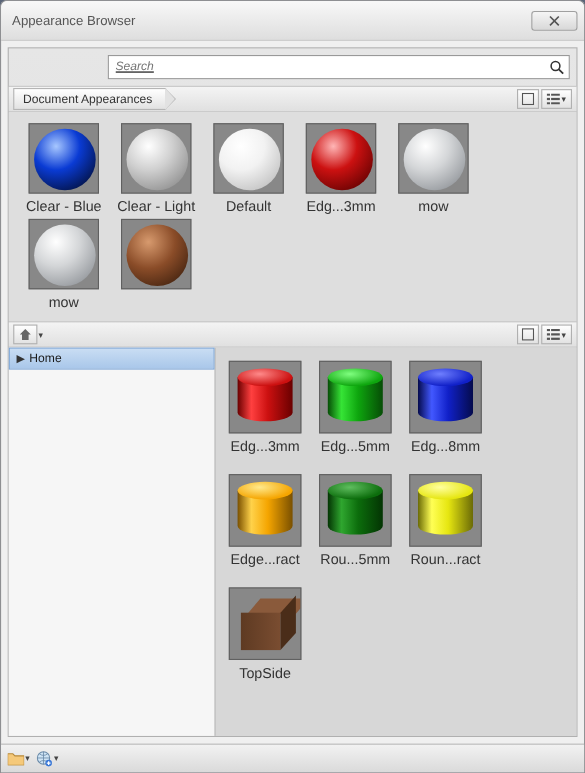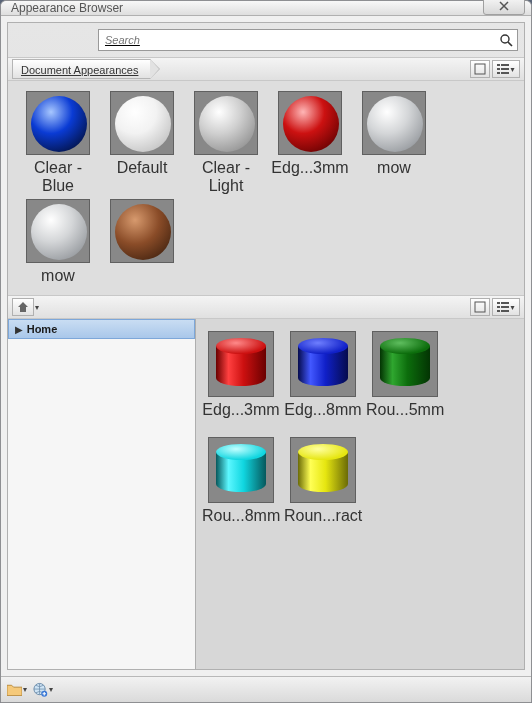--- a/index.html
+++ b/index.html
@@ -14,25 +14,25 @@
 .window {
   width: 532px;
   height: 703px;
   background: #f0f0f0;
   border: 1px solid #8e8f92;
   border-radius: 6px 6px 0 0;
   display: flex;
   flex-direction: column;
 }
 .titlebar {
-  height: 15px;
+  height: 36px;
   background: linear-gradient(180deg, #f8f8f8, #dedede);
   border-bottom: 1px solid #b0b0b0;
   display: flex;
-  align-items: flex-end;
+  align-items: center;
   padding: 0 6px;
   border-radius: 6px 6px 0 0;
 }
 .titlebar .title {
   flex: 1;
   color: #555;
   font-size: 12px;
   padding-left: 4px;
 }
 .close-btn {
@@ -98,21 +98,20 @@
 .crumb {
   padding: 0 12px 0 8px;
   height: 20px;
   line-height: 20px;
   background: linear-gradient(180deg, #fff, #e2e2e2);
   border: 1px solid #b5b5b5;
   position: relative;
   margin-right: 8px;
   font-size: 11px;
   color: #333;
-  text-decoration: underline;
 }
 .crumb::after {
   content: '';
   position: absolute;
   right: -9px;
   top: -1px;
   width: 0; height: 0;
   border-top: 10px solid transparent;
   border-bottom: 10px solid transparent;
   border-left: 9px solid #e2e2e2;
@@ -159,21 +158,21 @@
   border: 1px solid #606060;
   background: #888;
   position: relative;
   overflow: hidden;
 }
 .thumb .label {
   margin-top: 4px;
   color: #333;
   text-align: center;
   width: 100%;
-  font-size: 16px;
+  font-size: 13px;
 }
 .env {
   background:
     radial-gradient(circle at 22px 18px, rgba(255,255,255,.95), rgba(255,255,255,0) 18px),
     linear-gradient(180deg, #9aa0a6 0%, #6b717a 50%, #40454f 100%);
 }
 .thumb .img .ball {
   width: 56px; height: 56px; border-radius: 50%;
   position: absolute; left: 4px; top: 4px;
 }
@@ -334,29 +333,29 @@
 
     <div class="doc-grid" id="doc-grid">
         <div class="thumb">
           <div class="img env">
             <div class="ball blue"></div>
           </div>
           <div class="label">Clear - Blue</div>
         </div>
         <div class="thumb">
           <div class="img env">
+            <div class="ball clear"></div>
+          </div>
+          <div class="label">Clear - Light</div>
+        </div>
+        <div class="thumb">
+          <div class="img env">
             <div class="ball white"></div>
           </div>
           <div class="label">Default</div>
-        </div>
-        <div class="thumb">
-          <div class="img env">
-            <div class="ball clear"></div>
-          </div>
-          <div class="label">Clear - Light</div>
         </div>
         <div class="thumb">
           <div class="img env">
             <div class="ball red"></div>
           </div>
           <div class="label">Edg...3mm</div>
         </div>
         <div class="thumb">
           <div class="img env">
             <div class="ball grey"></div>
@@ -399,68 +398,87 @@
             <rect x="4" y="8" width="8" height="2" fill="#555"></rect>
           </svg>
         <span class="mini-chev">▾</span>
       </div>
     </div>
 
     <div class="split">
       <div class="tree">
         <div class="tree-item">
           <span class="arrow">▶</span>
-          <span style="font-weight:bold">Home</span>
+          <span style="font-weight:normal">Home</span>
         </div>
       </div>
       <div class="lib-grid" id="lib-grid">
           <div class="thumb">
             <div class="img env">
               <div class="cyl c-red">
                 <div class="body"></div>
                 <div class="top"></div>
               </div>
             </div>
             <div class="label">Edg...3mm</div>
           </div>
           <div class="thumb">
             <div class="img env">
+              <div class="cyl c-green">
+                <div class="body"></div>
+                <div class="top"></div>
+              </div>
+            </div>
+            <div class="label">Edg...5mm</div>
+          </div>
+          <div class="thumb">
+            <div class="img env">
               <div class="cyl c-blue">
                 <div class="body"></div>
                 <div class="top"></div>
               </div>
             </div>
             <div class="label">Edg...8mm</div>
           </div>
           <div class="thumb">
             <div class="img env">
+              <div class="cyl c-orange">
+                <div class="body"></div>
+                <div class="top"></div>
+              </div>
+            </div>
+            <div class="label">Edge...ract</div>
+          </div>
+          <div class="thumb">
+            <div class="img env">
               <div class="cyl c-dgreen">
                 <div class="body"></div>
                 <div class="top"></div>
               </div>
             </div>
             <div class="label">Rou...5mm</div>
           </div>
           <div class="thumb">
             <div class="img env">
-              <div class="cyl c-cyan">
-                <div class="body"></div>
-                <div class="top"></div>
-              </div>
-            </div>
-            <div class="label">Rou...8mm</div>
-          </div>
-          <div class="thumb">
-            <div class="img env">
               <div class="cyl c-yellow">
                 <div class="body"></div>
                 <div class="top"></div>
               </div>
             </div>
             <div class="label">Roun...ract</div>
+          </div>
+          <div class="thumb">
+            <div class="img env">
+              <div class="cube">
+                <div class="face-top"></div>
+                <div class="face-front"></div>
+                <div class="face-side"></div>
+              </div>
+            </div>
+            <div class="label">TopSide</div>
           </div>
         </div>
     </div>
 
   </div>
 
   <div class="statusbar">
     <div class="status-icon">
       <svg width="16" height="13" viewBox="0 0 16 13">
           <path d="M0 2 h5 l2 2 h9 v9 h-16 z" fill="#f5c97a" stroke="#b88a3c"></path>

